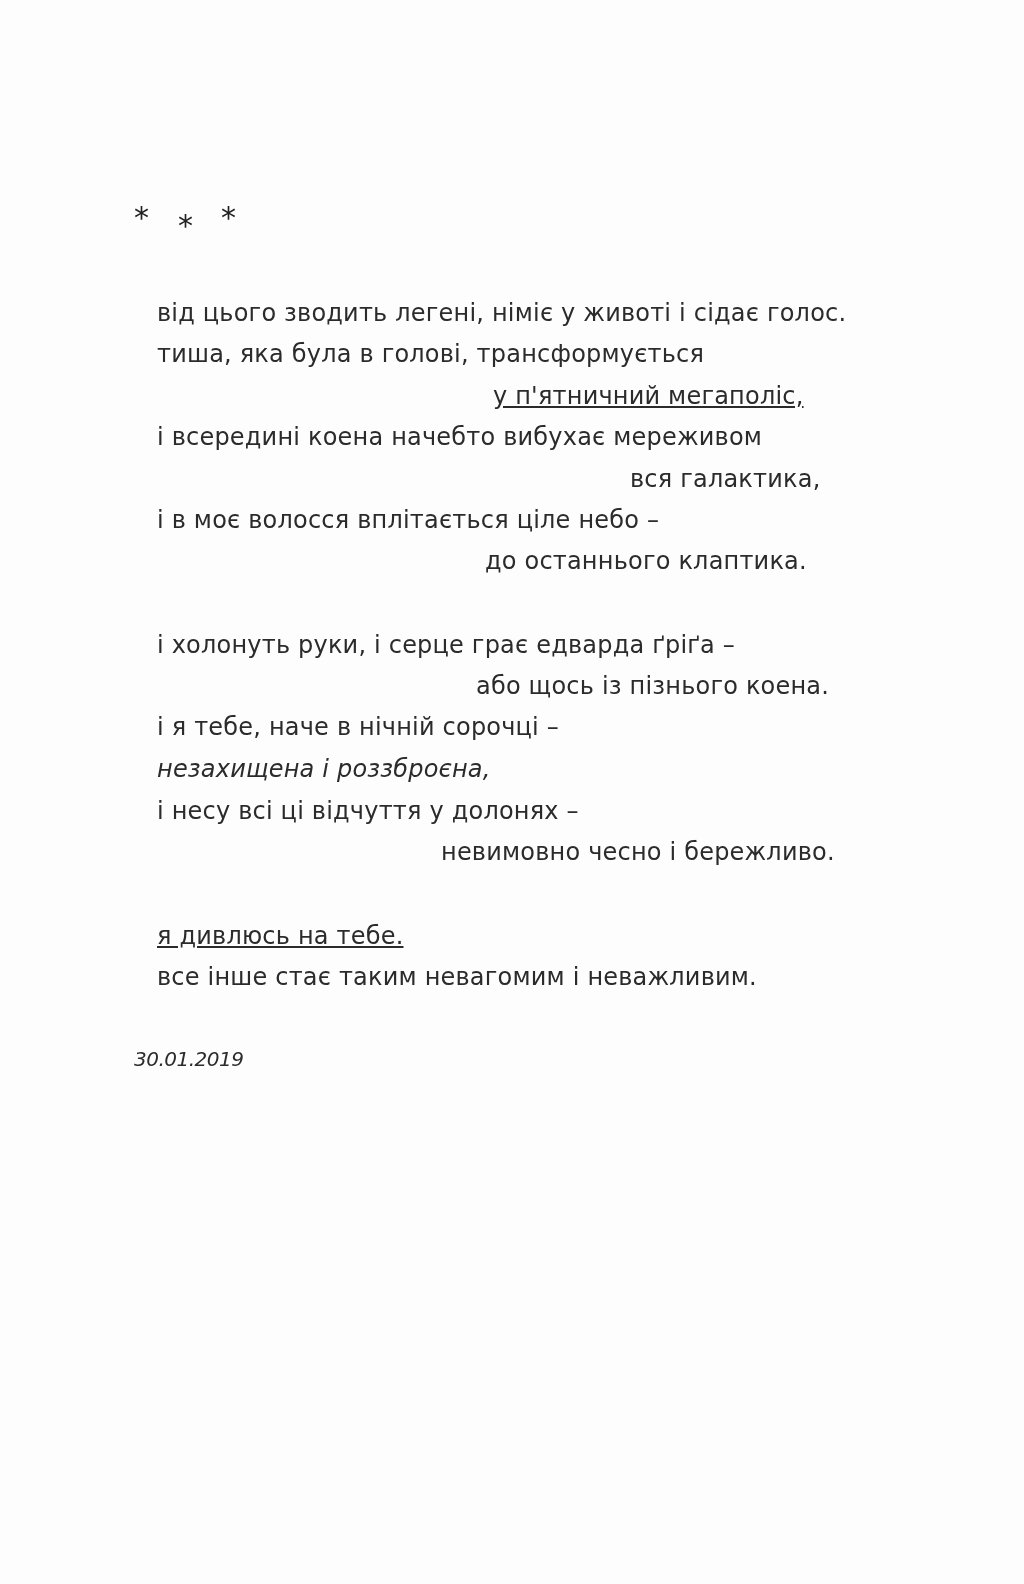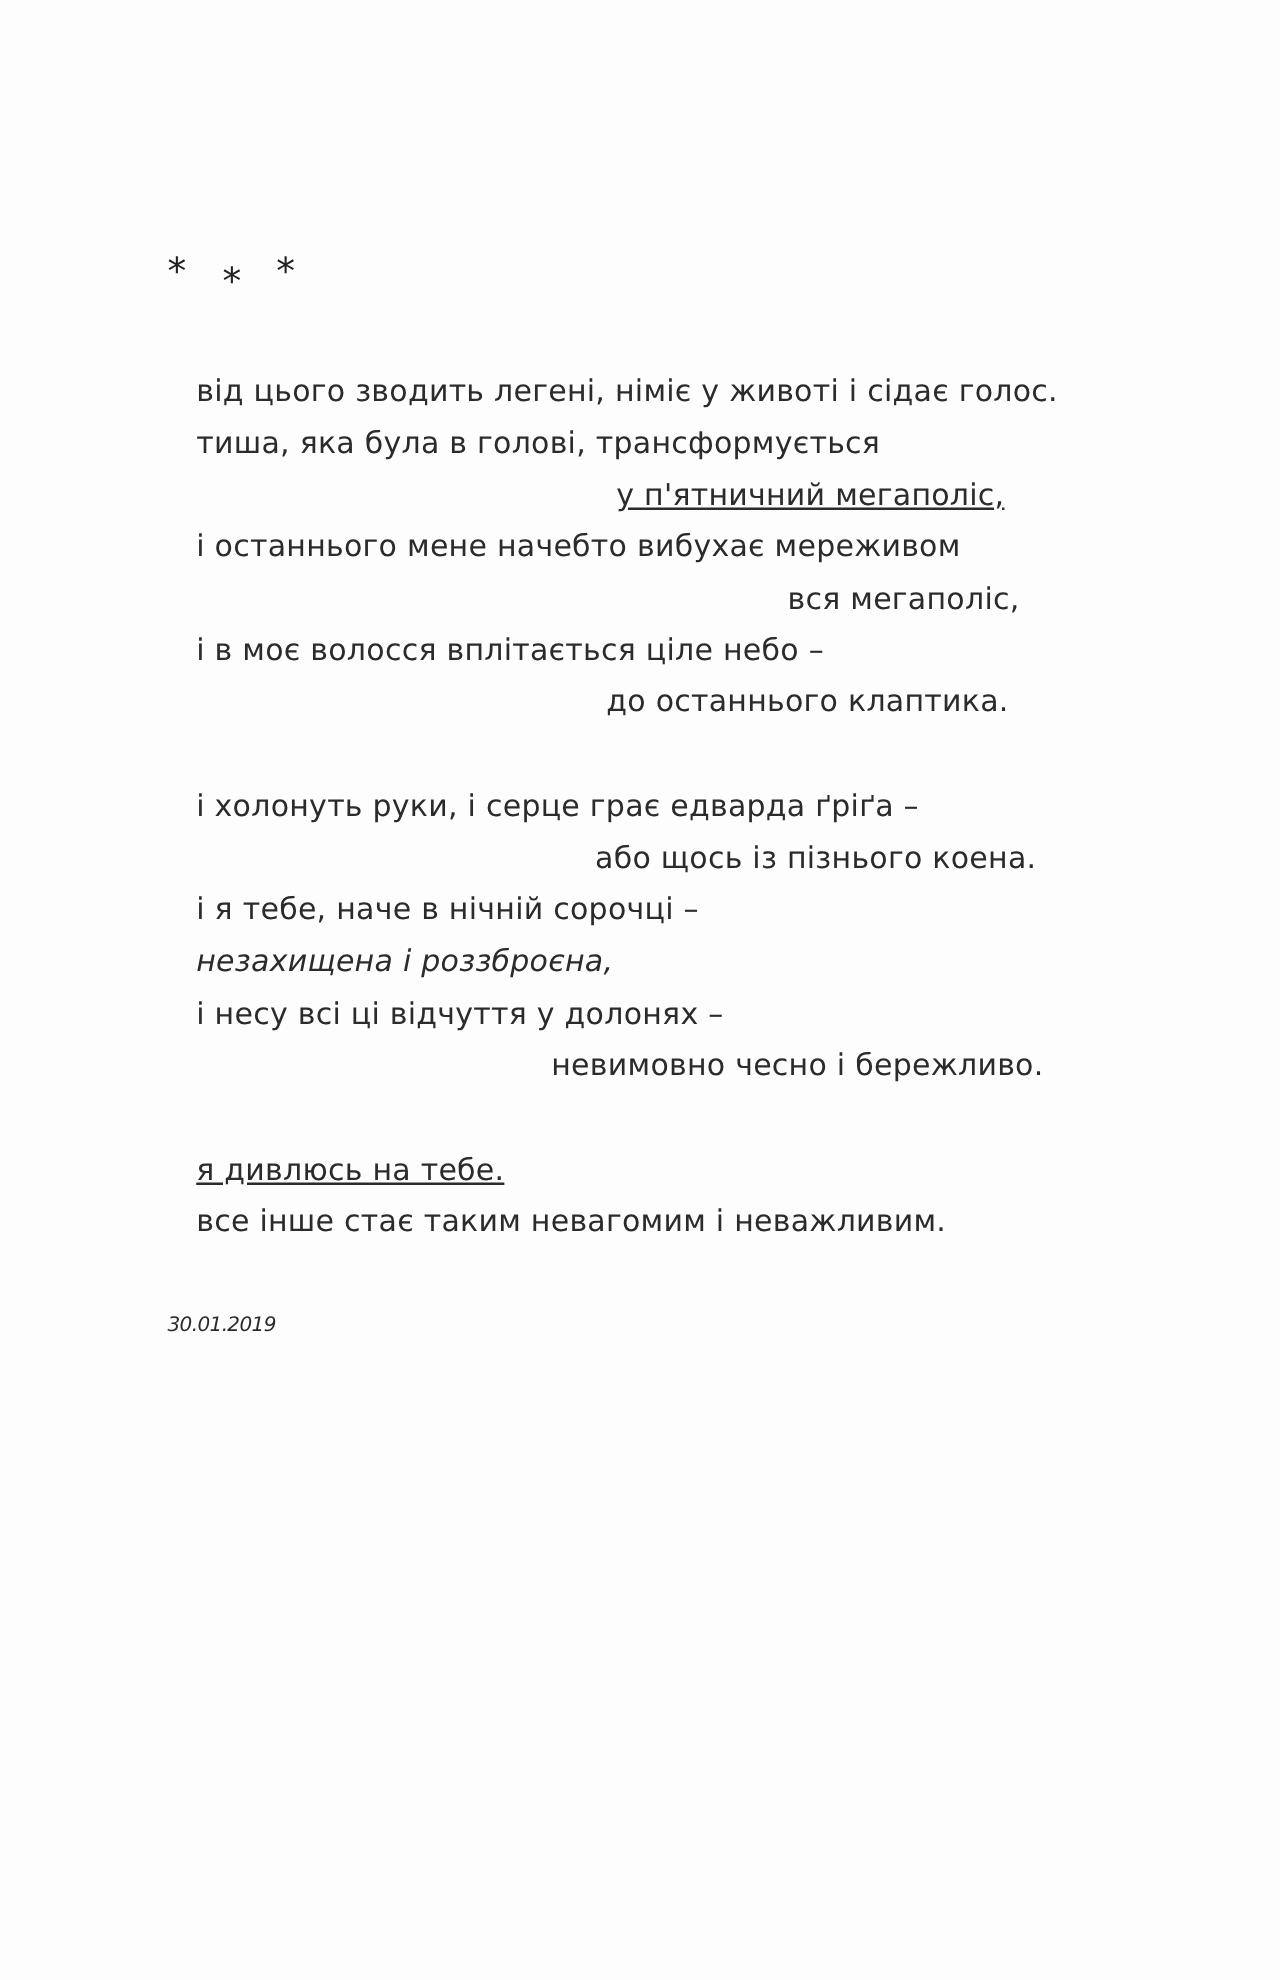--- a/index.html
+++ b/index.html
@@ -43,21 +43,21 @@
       position: absolute;
       font-size: 30px;
       line-height: 30px;
       color: #222;
     }
     .date {
       position: absolute;
       left: 134px;
       top: 1059px;
       transform: translateY(-50%);
-      font-size: 16px;
+      font-size: 20px;
       font-style: italic;
       color: #2b2b2b;
       letter-spacing: -0.5px;
       white-space: nowrap;
       text-align: center;
     }
     .page-number {
       position: absolute;
       left: 0;
       width: 990px;
@@ -78,22 +78,22 @@
     <span class="star" style="left:44px; top:8px;">*</span>
     <span class="star" style="left:87px; top:0px;">*</span>
   </div>
 
   <div>
 
     <div>
       <div class="line" style="left:134px; top:313px;">від цього зводить легені, німіє у животі і сідає голос.</div>
       <div class="line" style="left:134px; top:354px;">тиша, яка була в голові, трансформується</div>
       <div class="line" style="left:470px; top:396px;text-decoration:underline;">у п'ятничний мегаполіс,</div>
-      <div class="line" style="left:134px; top:437px;">і останнього мене начебто вибухає мереживом</div>
-      <div class="line" style="left:607px; top:479px;">вся мегаполіс,</div>
+      <div class="line" style="left:134px; top:437px;">і всередині коена начебто вибухає мереживом</div>
+      <div class="line" style="left:607px; top:479px;">вся галактика,</div>
       <div class="line" style="left:134px; top:520px;">і в моє волосся вплітається ціле небо –</div>
       <div class="line" style="left:462px; top:561px;">до останнього клаптика.</div>
     </div>
 
     <div>
       <div class="line" style="left:134px; top:645px;">і холонуть руки, і серце грає едварда ґріґа –</div>
       <div class="line" style="left:453px; top:686px;">або щось із пізнього коена.</div>
       <div class="line" style="left:134px; top:727px;">і я тебе, наче в нічній сорочці –</div>
       <div class="line" style="left:134px; top:769px;font-style:italic;">незахищена і роззброєна,</div>
       <div class="line" style="left:134px; top:811px;">і несу всі ці відчуття у долонях –</div>

